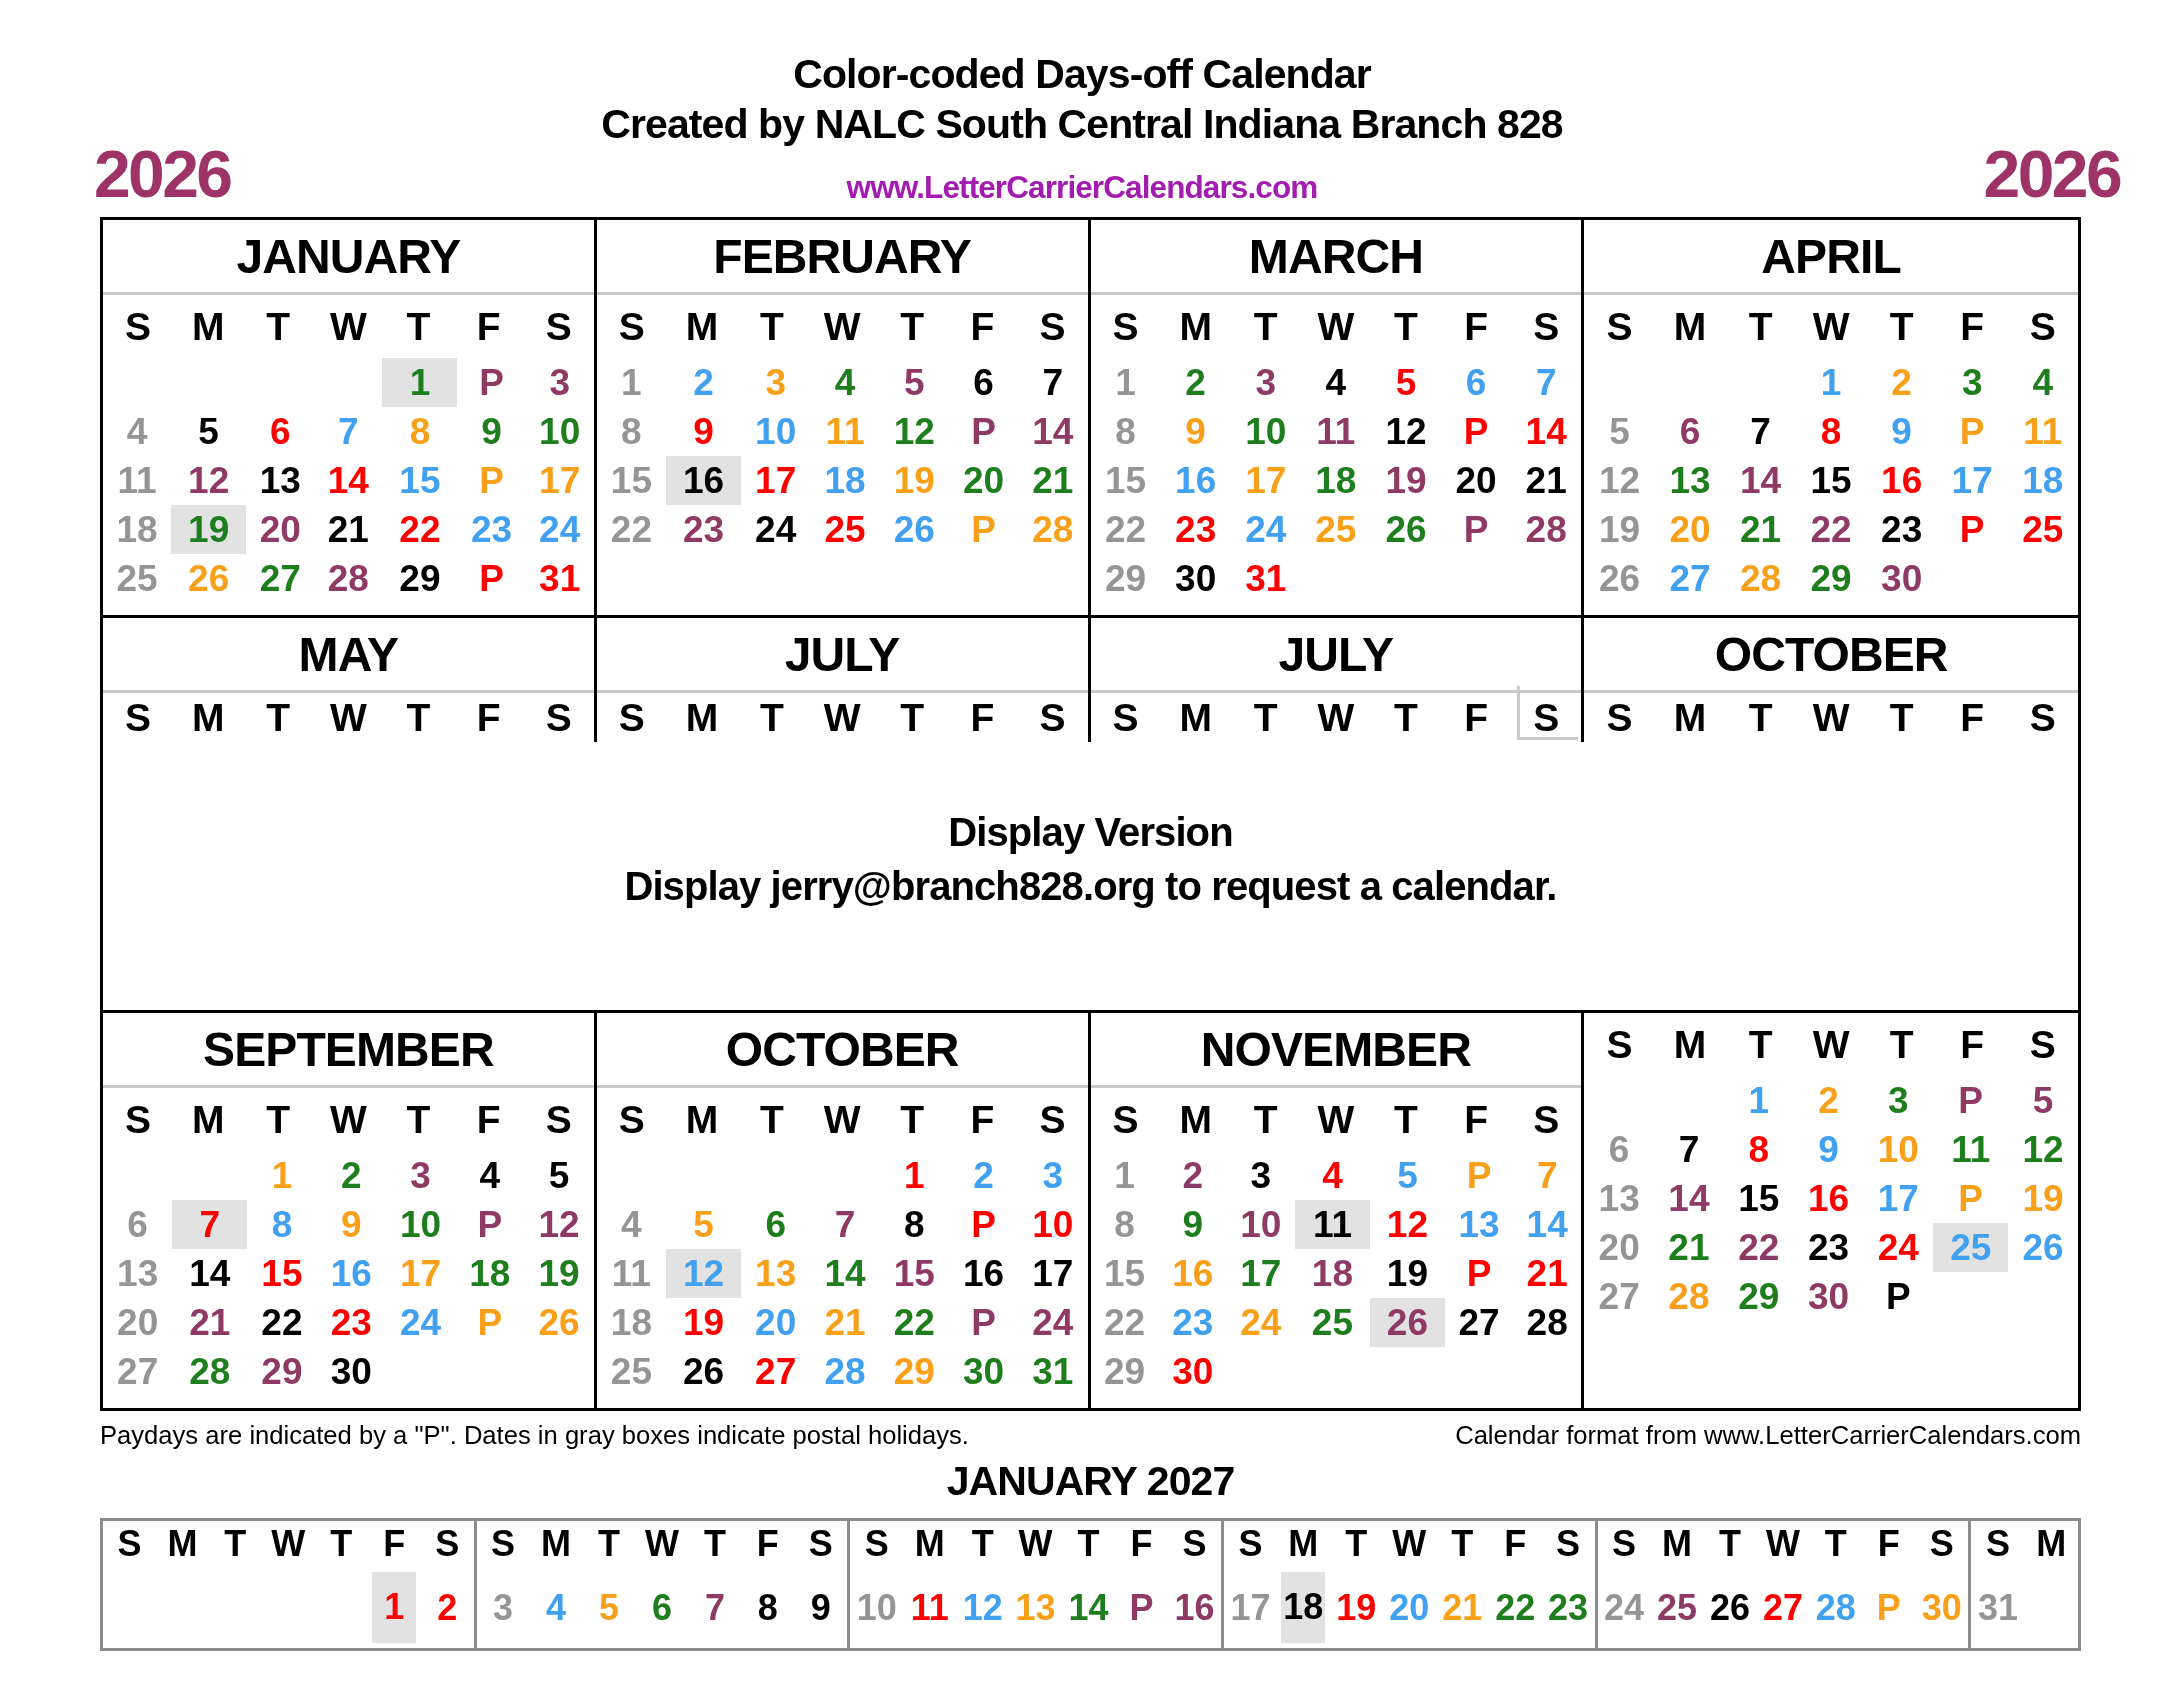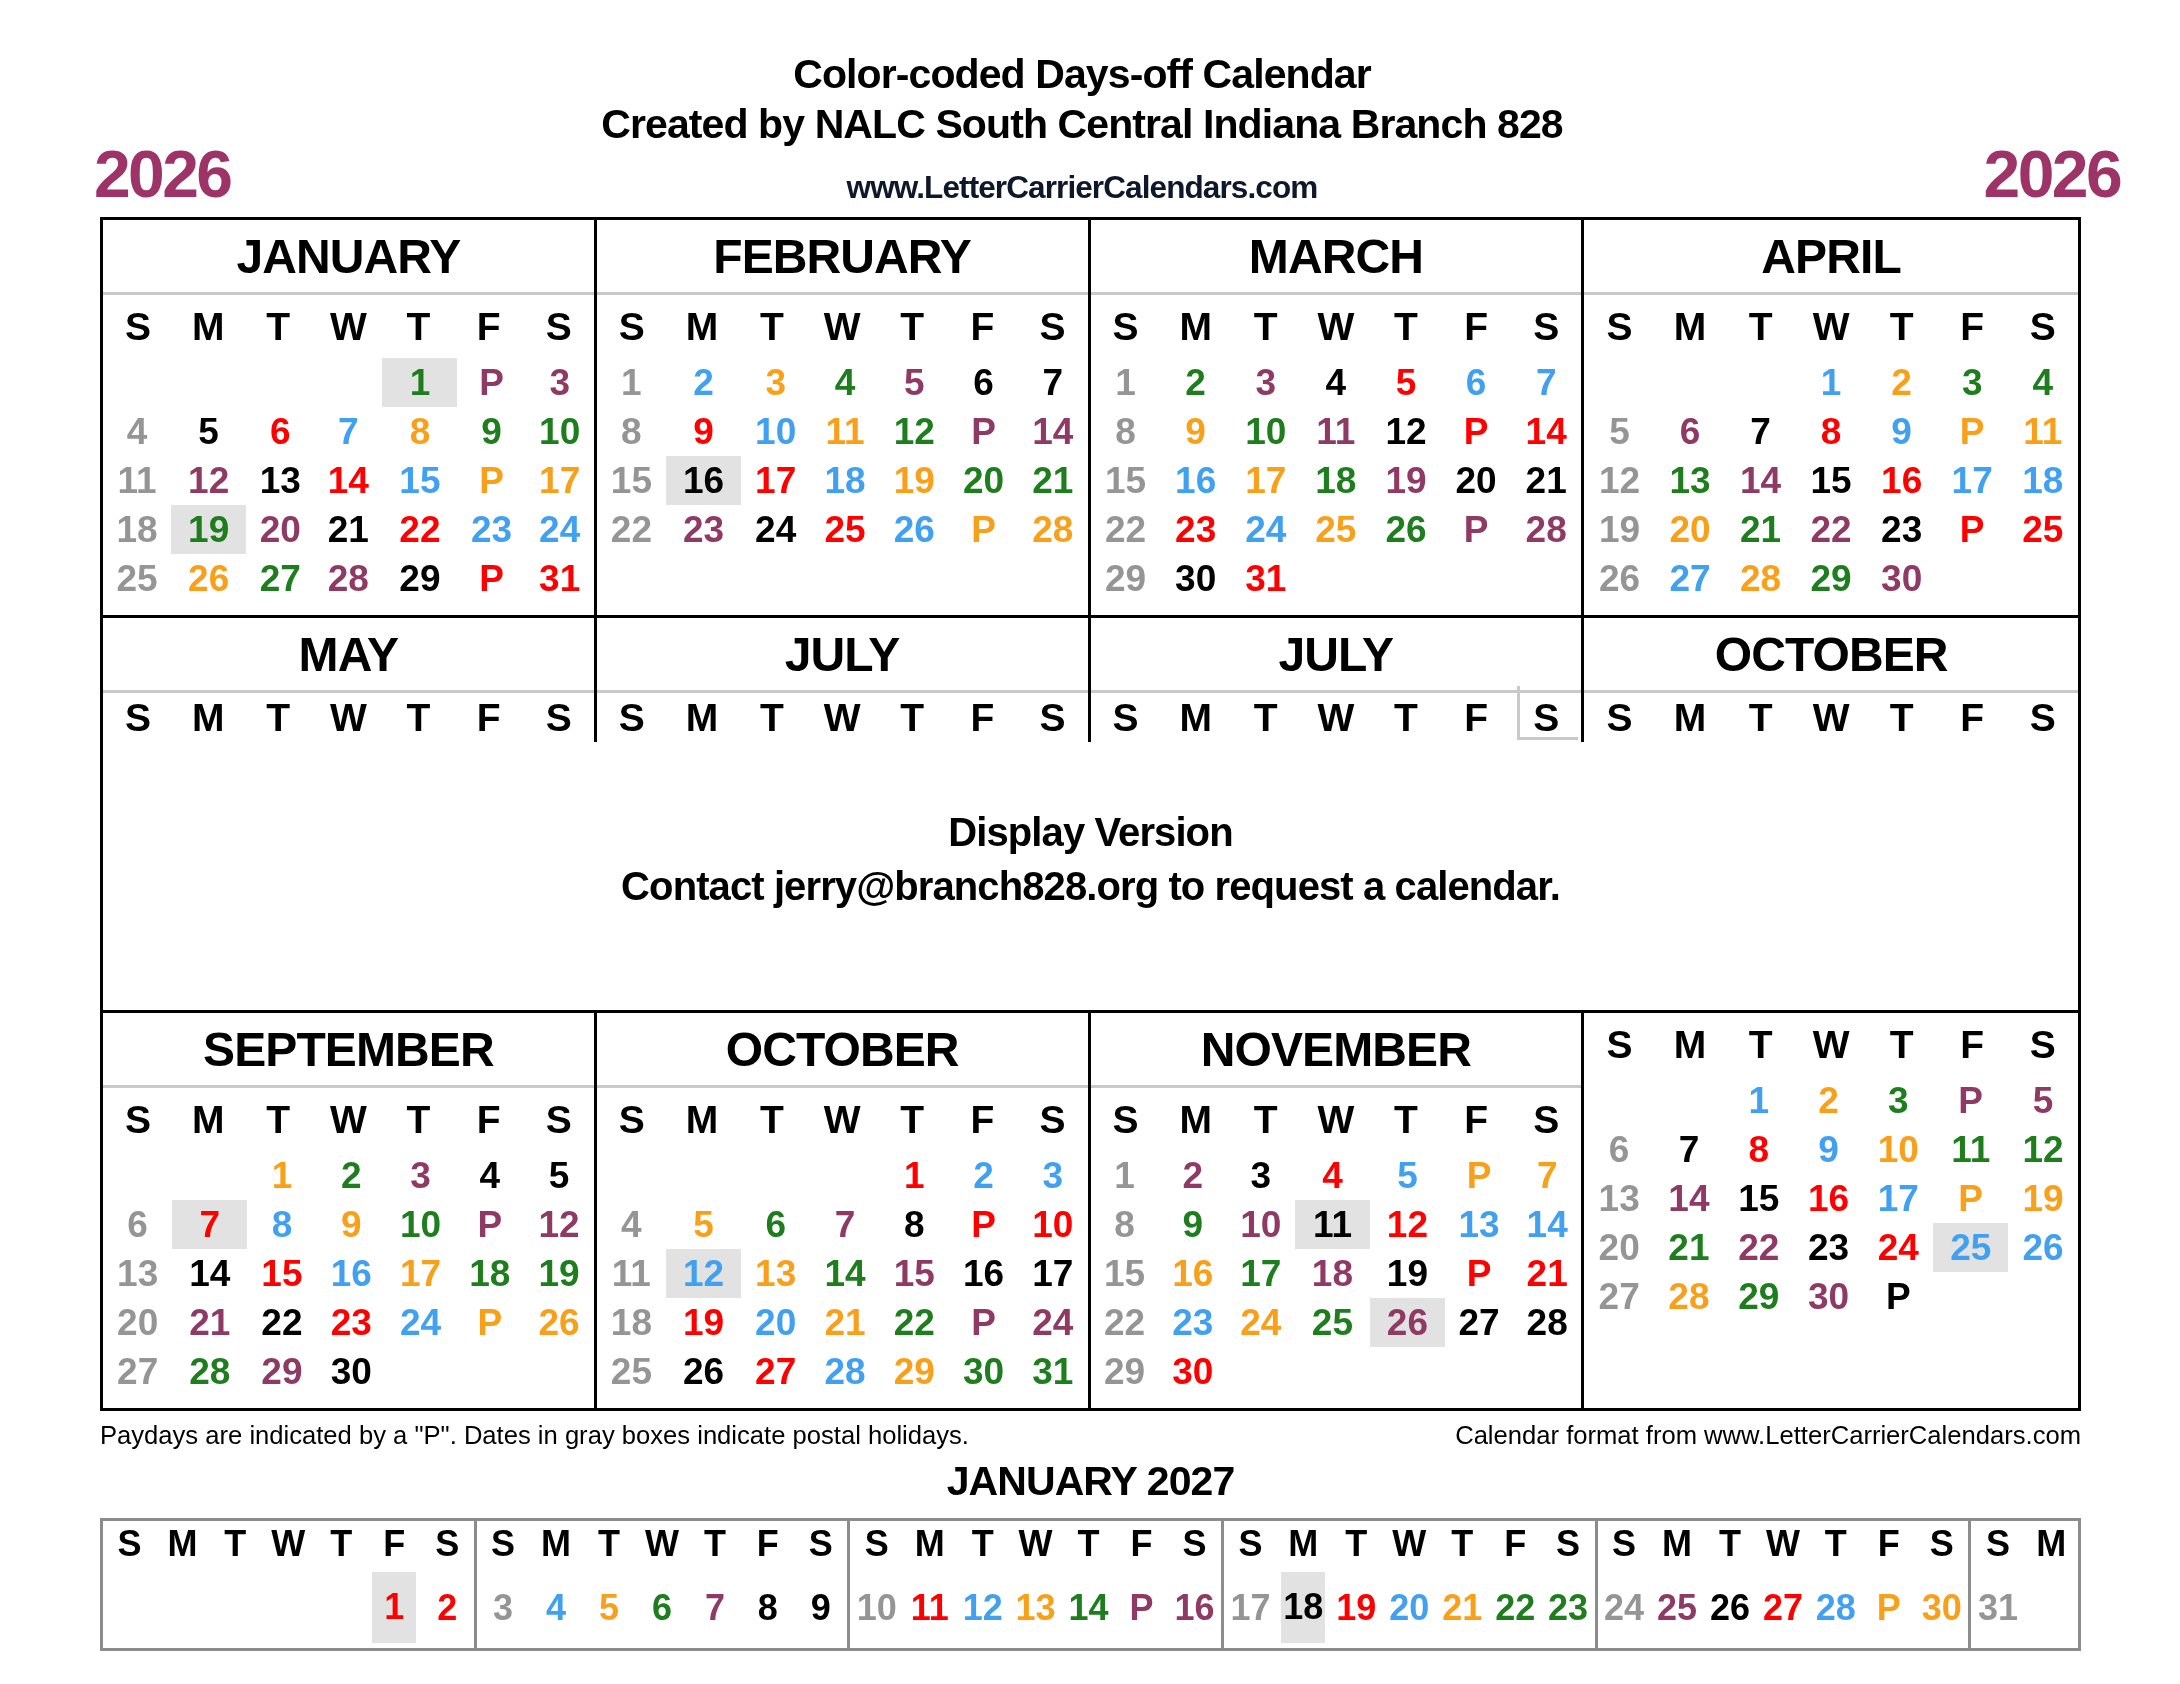--- a/index.html
+++ b/index.html
@@ -59,21 +59,21 @@
 <body>
 
 <div class="page">
 
   <div class="year year-left" style="color: rgb(157, 51, 103);">2026</div>
   <div class="year year-right" style="color: rgb(157, 51, 103);">2026</div>
 
   <div class="title-block">
     <div class="t-line">Color-coded Days-off Calendar</div>
     <div class="t-line">Created by NALC South Central Indiana Branch 828</div>
-    <div class="site-url" style="color: #0f172a;">www.LetterCarrierCalendars.com</div>
+    <div class="site-url" style="color: #a21caf;">www.LetterCarrierCalendars.com</div>
   </div>
 
   <div class="cal">
     <div class="band band-top" id="band-top">
         <div class="month">
           <div class="m-title">JANUARY</div>
           <div class="m-week">
             <div class="wd">S</div>
             <div class="wd">M</div>
             <div class="wd">T</div>
@@ -547,21 +547,21 @@
             <div class="wd">T</div>
             <div class="wd">W</div>
             <div class="wd">T</div>
             <div class="wd">F</div>
             <div class="wd">S</div>
           </div>
         </div>
       </div>
     <div class="note-area">
       <div class="note-line">Display Version</div>
-      <div class="note-line">Contact jerry@branch828.org to request a calendar.</div>
+      <div class="note-line">Display jerry@branch828.org to request a calendar.</div>
     </div>
     <div class="band band-bottom" id="band-bottom">
         <div class="month">
           <div class="m-title">SEPTEMBER</div>
           <div class="m-week">
             <div class="wd">S</div>
             <div class="wd">M</div>
             <div class="wd">T</div>
             <div class="wd">W</div>
             <div class="wd">T</div>

